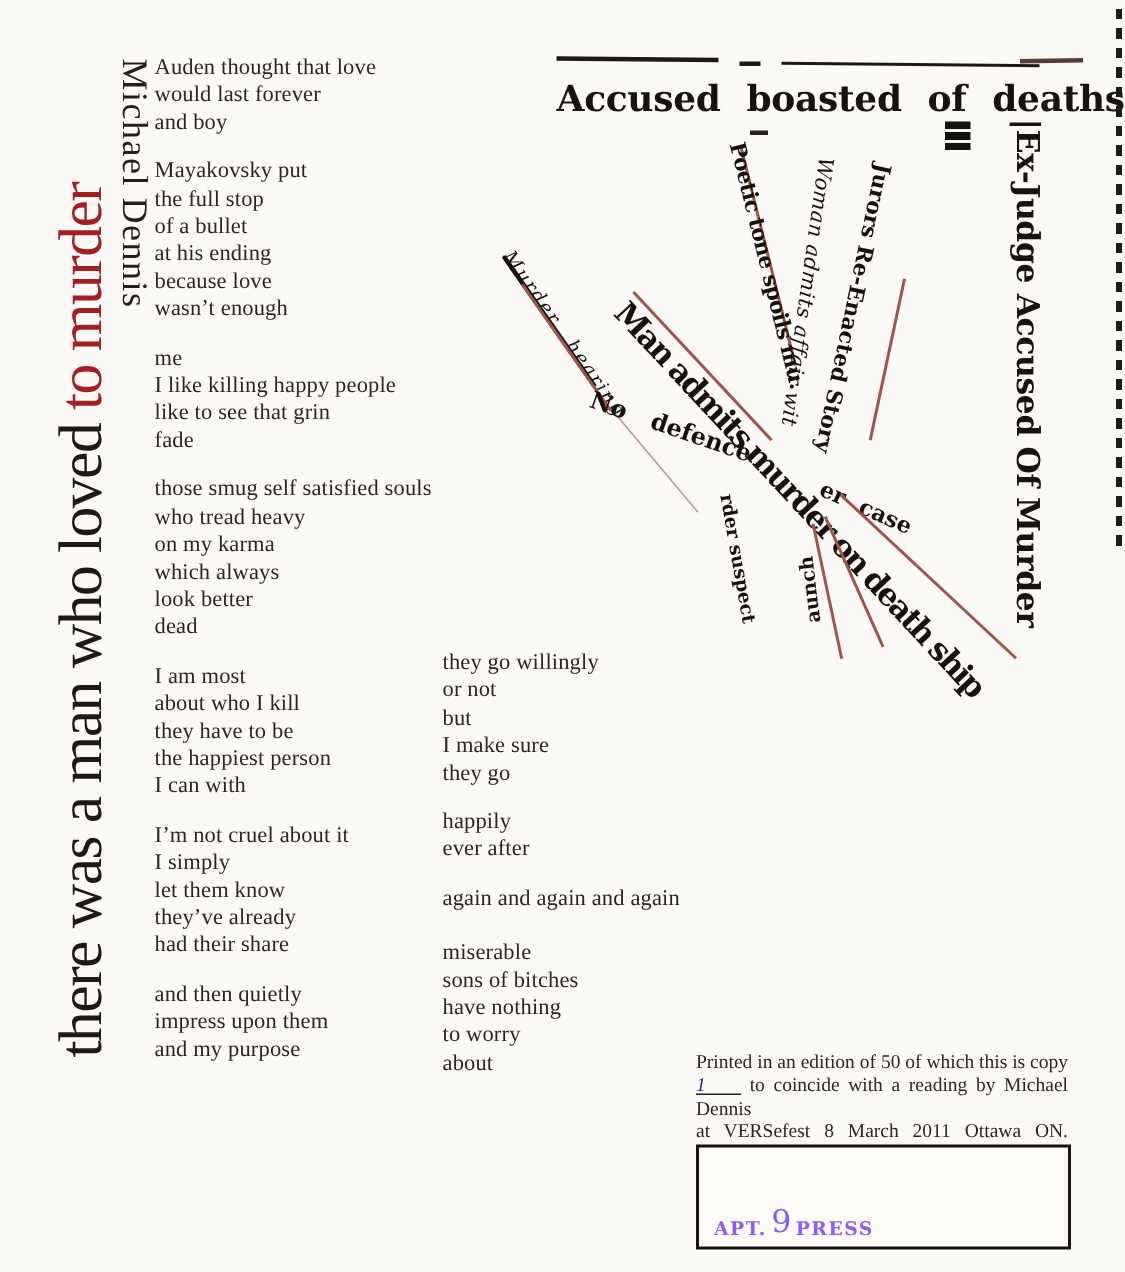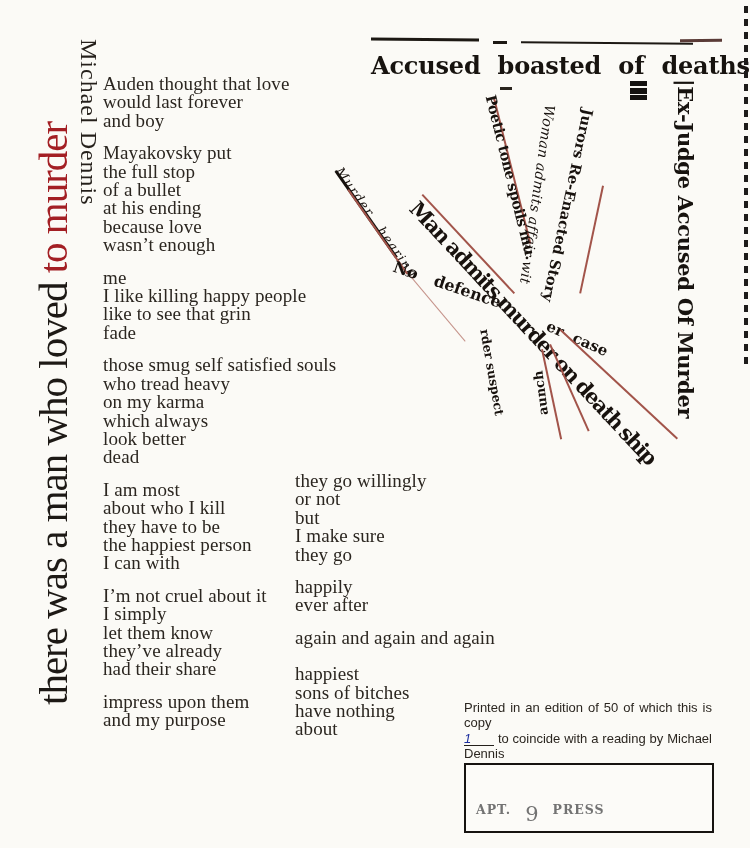--- a/index.html
+++ b/index.html
@@ -15,21 +15,21 @@
   }
   .big-title .red{color:#a31f24;}
   .author{
     position:absolute;left:102px;top:39px;width:220px;height:28px;
     transform:rotate(90deg);transform-origin:0 0;
     font-family:"Liberation Serif",serif;font-size:24px;letter-spacing:1px;
     color:#241f1a;white-space:nowrap;
   }
 
   
-  .col{position:absolute;font-family:"Liberation Serif",serif;font-size:19px;line-height:18.4px;color:#2b2620;letter-spacing:.1px;margin-top:39px;}
+  .col{position:absolute;font-family:"Liberation Serif",serif;font-size:15px;line-height:18.4px;color:#2b2620;letter-spacing:.1px;}
   .col-1{left:103px;top:36px;}
   .col-2{left:295px;top:433px;}
   .stanza{margin-bottom:14px;white-space:nowrap;}
   .col-2 .stanza.wide-gap{margin-bottom:18px;}
 
   
   .headline{
     position:absolute;left:371px;top:51px;
     font-family:"DejaVu Serif",serif;font-weight:bold;font-size:24px;
     letter-spacing:-.2px;word-spacing:9px;color:#17130f;white-space:nowrap;
@@ -56,35 +56,35 @@
   .corner-dash{position:absolute;left:680px;top:39px;width:42px;height:2.5px;background:#5a3b37;transform:rotate(-1deg);}
   .mark-small{position:absolute;left:500px;top:87px;width:12px;height:2.5px;background:#2a241e;}
   .mark-block{
     position:absolute;left:630px;top:81px;width:17px;height:19px;
     background:linear-gradient(#141210 0 28%,#f6f5f1 28% 38%,#141210 38% 66%,#f6f5f1 66% 76%,#141210 76% 100%);
   }
 
   
   .colophon{
     position:absolute;left:464px;top:700px;width:248px;
-    font-family:Liberation Sans, sans-serif;font-size:13px;line-height:15.4px;color:#2b2620;
+    font-family:Liberation Serif, serif;font-size:13px;line-height:15.4px;color:#2b2620;
   }
   .colophon .jline{text-align:justify;text-align-last:justify;}
   .colophon .lline{text-align:left;}
   .copy-num{
     display:inline-block;width:30px;text-align:center;
     color:#1d2f9e;border-bottom:1.6px solid #24201b;line-height:12px;font-style:italic;
   }
 
   
   .press-box{
     position:absolute;left:464px;top:763px;width:246px;height:66px;
     border:2.5px solid #161310;background:#fcfbf8;
   }
-  .press-logo{position:absolute;left:10px;bottom:5px;display:inline-flex;align-items:flex-start;gap:14px;color:#737373;}
+  .press-logo{position:absolute;left:10px;bottom:5px;display:inline-flex;align-items:flex-end;gap:3px;color:#8b5cf6;}
   .press-apt,.press-press{font-family:"DejaVu Serif",serif;font-weight:bold;font-size:12.5px;letter-spacing:1px;}
   .press-nine{font-family:"DejaVu Serif",serif;font-weight:400;font-size:21px;}
 </style>
 </head>
 <body>
 
 <div class="page">
 
   <div class="big-title"><span>there was a man who loved </span><span class="red">to murder</span></div>
   <div class="author">Michael Dennis</div>
@@ -125,20 +125,21 @@
         <div>I can with</div>
       </div>
     <div class="stanza">
         <div>I’m not cruel about it</div>
         <div>I simply</div>
         <div>let them know</div>
         <div>they’ve already</div>
         <div>had their share</div>
       </div>
     <div class="stanza">
+        <div>and then quietly</div>
         <div>impress upon them</div>
         <div>and my purpose</div>
       </div>
   </div>
 
   <div class="col col-2">
     <div class="stanza">
         <div>they go willingly</div>
         <div>or not</div>
         <div>but</div>
@@ -146,23 +147,24 @@
         <div>they go</div>
       </div>
     <div class="stanza">
         <div>happily</div>
         <div>ever after</div>
       </div>
     <div class="stanza wide-gap">
         <div>again and again and again</div>
       </div>
     <div class="stanza">
-        <div>happiest</div>
+        <div>miserable</div>
         <div>sons of bitches</div>
         <div>have nothing</div>
+        <div>to worry</div>
         <div>about</div>
       </div>
   </div>
 
   <div class="rule" style="left:371px;top:38px;width:108px;height:2.5px;transform:rotate(0.6deg);"></div>
   <div class="rule" style="left:493px;top:41px;width:14px;height:3px;"></div>
   <div class="rule" style="left:521px;top:42px;width:172px;height:2px;transform:rotate(0.5deg);"></div>
   <div class="headline">Accused boasted of deaths</div>
   <div class="mark-small"></div>
   <div class="mark-block"></div>

